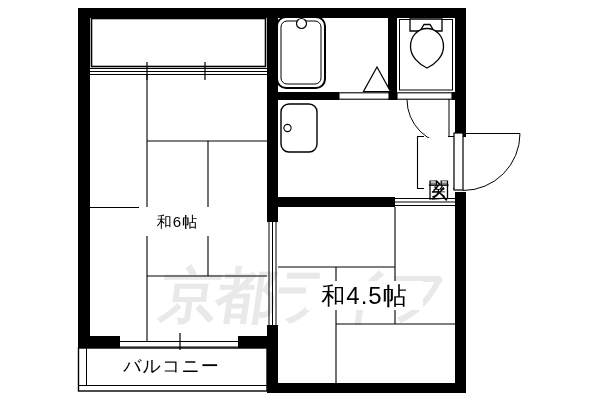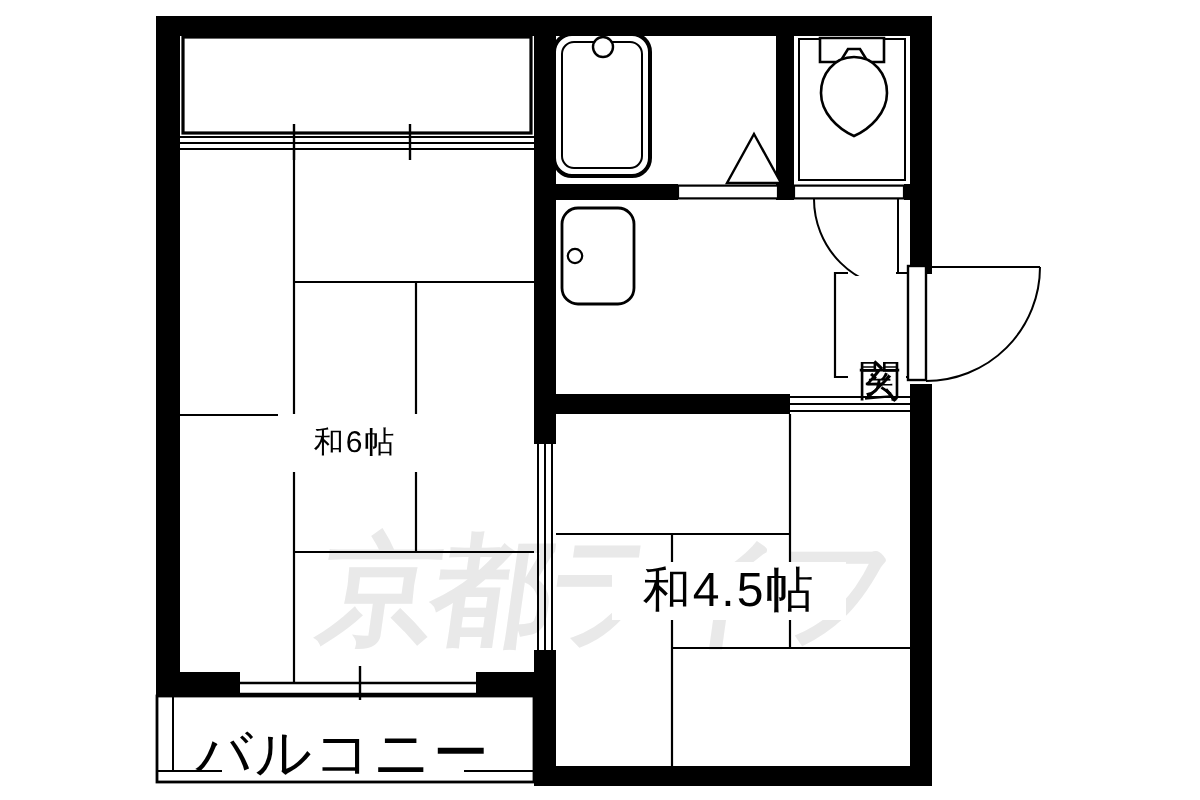--- a/index.html
+++ b/index.html
@@ -12,21 +12,21 @@
     color:#e9e9e9;transform:skewX(-8deg);transform-origin:left bottom;
     white-space:nowrap;user-select:none;
   }
   .room-label{
     position:absolute;z-index:3;display:flex;align-items:center;justify-content:center;
     background:#ffffff;color:#000;line-height:1;white-space:nowrap;
   }
   .lbl-closet {left:146px;top:24px; width:64px; height:29px;font-size:23px;letter-spacing:4px;}
   .lbl-room6  {left:139px;top:190px;width:77px; height:29px;font-size:15px;letter-spacing:1px;margin-top:17px;}
   .lbl-room45 {left:306px;top:281px;width:117px;height:29px;font-size:24px;letter-spacing:1px;}
-  .lbl-balcony{left:111px;top:364px;width:121px;height:26px;font-size:28px;letter-spacing:1px;}
+  .lbl-balcony{left:111px;top:353px;width:121px;height:26px;font-size:18px;letter-spacing:1px;}
   .lbl-genkan {
     left:426px;top:138px;width:27px;height:52px;font-size:21px;
     writing-mode:vertical-rl;text-orientation:upright;letter-spacing:2px;
   }
 </style>
 </head>
 <body>
 
 <div class="stage">
 

